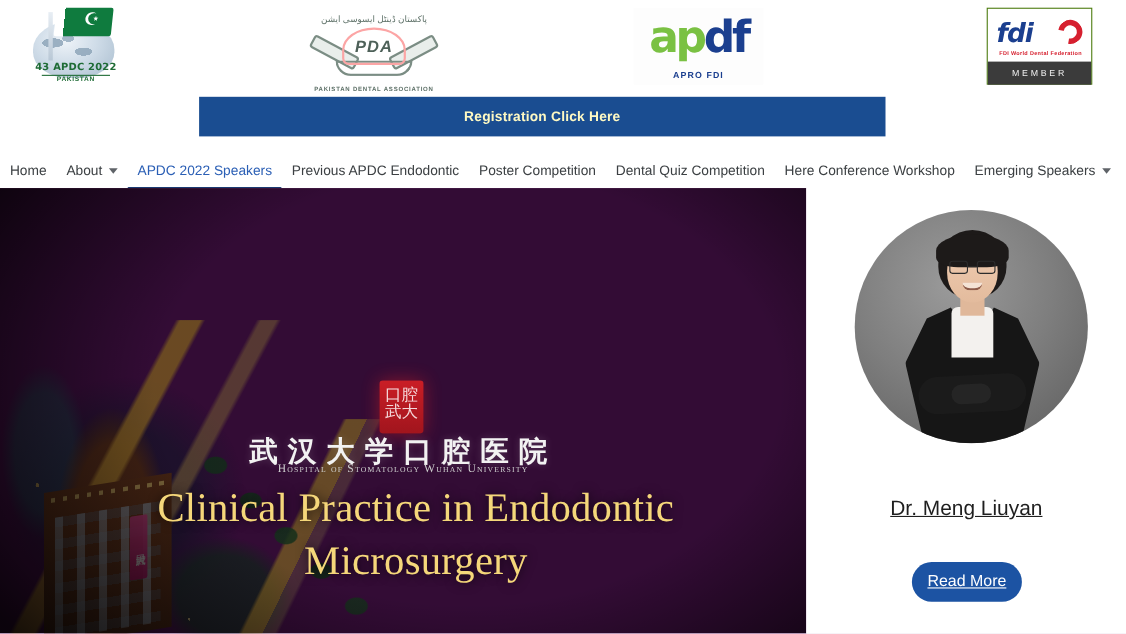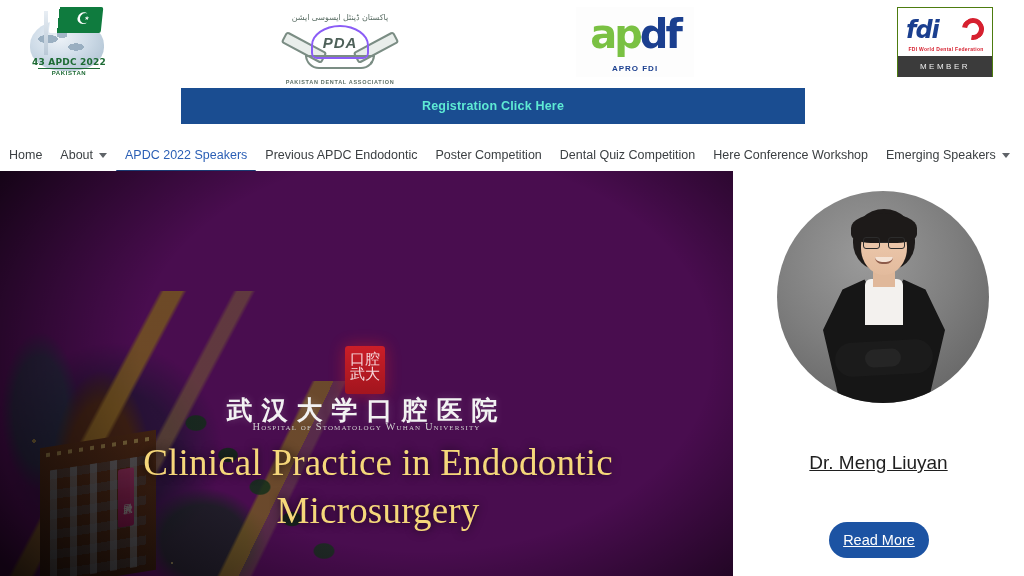--- a/index.html
+++ b/index.html
@@ -61,21 +61,21 @@
 
   
   .logo-pda { left: 150px; width: 140px; margin-top: 14px; }
   .pda-wrap { position: relative; width: 130px; height: 76px; color: #6a7d72; }
   .pda-urdu {
     position: absolute; top: 2px; left: 0; width: 130px; text-align: center;
     font-size: 8px; color: #5d7067; letter-spacing: .5px;
   }
   .pda-mark {
     position: absolute; top: 14px; left: 36px; width: 58px; height: 34px;
-    border: 2px solid #8b5cf6; border-radius: 50% 50% 6px 6px / 60% 60% 6px 6px;
+    border: 2px solid #fca5a5; border-radius: 50% 50% 6px 6px / 60% 60% 6px 6px;
     color:#4e6159; font-size: 15px; font-weight: bold; font-style: italic;
     display:flex; align-items:center; justify-content:center; letter-spacing:1px;
   }
   .pda-arm {
     position:absolute; top:30px; width:46px; height:13px;
     border:2px solid #7b8d84; border-radius:3px; background:#e9eeeb;
   }
   .pda-arm.l { left: 6px; transform: rotate(28deg); }
   .pda-arm.r { right: 6px; transform: rotate(-28deg); }
   .pda-band { position:absolute; top:44px; left:30px; width:70px; height:14px;
@@ -123,21 +123,21 @@
     display:flex; align-items:center; justify-content:center;
     font-size:8px; letter-spacing:2.5px;
   }
 
   
   .reg-banner {
     position: absolute; left: 181px; top: 88px;
     width: 624px; height: 36px;
     background: #1a4d91;
     display:flex; align-items:center; justify-content:center;
-    color:#5eead4; font-size:12.5px; font-weight:bold; letter-spacing:.2px;
+    color:#fef9c3; font-size:12.5px; font-weight:bold; letter-spacing:.2px;
     cursor:pointer;
   }
 
   
   .nav {
     position:absolute; left:0; top:140px; width:1024px; height:32px;
     display:flex; align-items:flex-start; gap:0;
   }
   .nav-item {
     position:relative; height:30px; padding:0 9px;
@@ -153,21 +153,21 @@
     width:0; height:0; border-left:4px solid transparent; border-right:4px solid transparent;
     border-top:5px solid #5f6368; display:inline-block;
   }
 
   
   .hero { position:absolute; left:0; top:171px; width:1024px; height:405px; background:#fff; }
 
   
   .slide {
     position:absolute; left:0; top:0; width:733px; height:405px;
-    background:#a21caf; overflow:hidden;
+    background:#701a75; overflow:hidden;
   }
   .city {
     position:absolute; left:-6px; top:120px; width:300px; height:300px;
     background:
       radial-gradient(circle 3px at 40px 150px, #ffd27a 0 55%, transparent 60%),
       radial-gradient(circle 2px at 58px 172px, #ffe3a0 0 55%, transparent 60%),
       radial-gradient(circle 2px at 96px 196px, #ffd27a 0 55%, transparent 60%),
       radial-gradient(circle 2px at 126px 220px, #ffe3a0 0 55%, transparent 60%),
       radial-gradient(circle 3px at 150px 250px, #ffc961 0 55%, transparent 60%),
       radial-gradient(circle 2px at 178px 272px, #ffe3a0 0 55%, transparent 60%),
@@ -294,21 +294,21 @@
   }
   .card-name {
     position:absolute; left:0; top:281px; width:291px; text-align:center;
     font-size:19px; color:#1f1f1f; text-decoration:underline; cursor:pointer;
     font-family:"Liberation Sans", sans-serif;
   }
   .read-more {
     position:absolute; left:96px; top:340px; width:100px; height:36px;
     background:#1c53a3; border-radius:18px;
     display:flex; align-items:center; justify-content:center;
-    color:#ffffff; font-size:14.5px; text-decoration:underline; cursor:pointer;margin-top:11px;
+    color:#ffffff; font-size:14.5px; text-decoration:underline; cursor:pointer;
   }
 </style>
 </head>
 <body>
 
 <div class="page">
 
   <div class="logo-strip">
 
     <div class="logo-cell logo-apdc">

